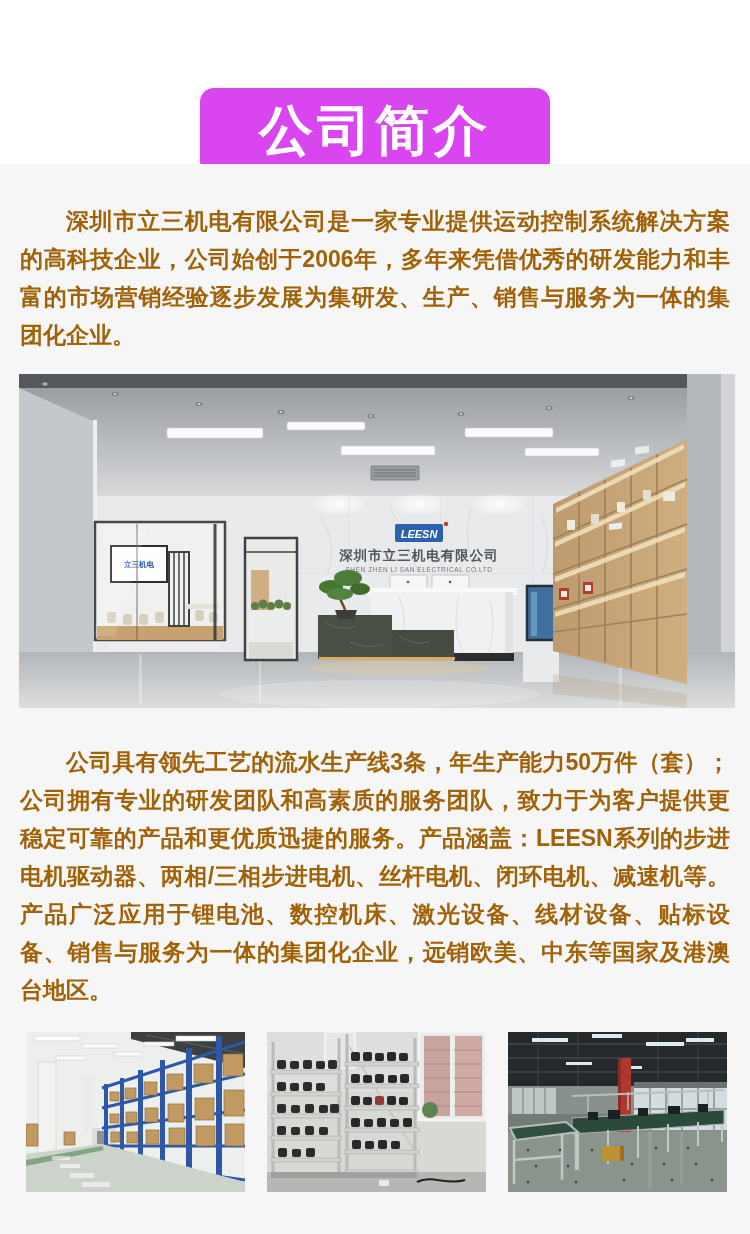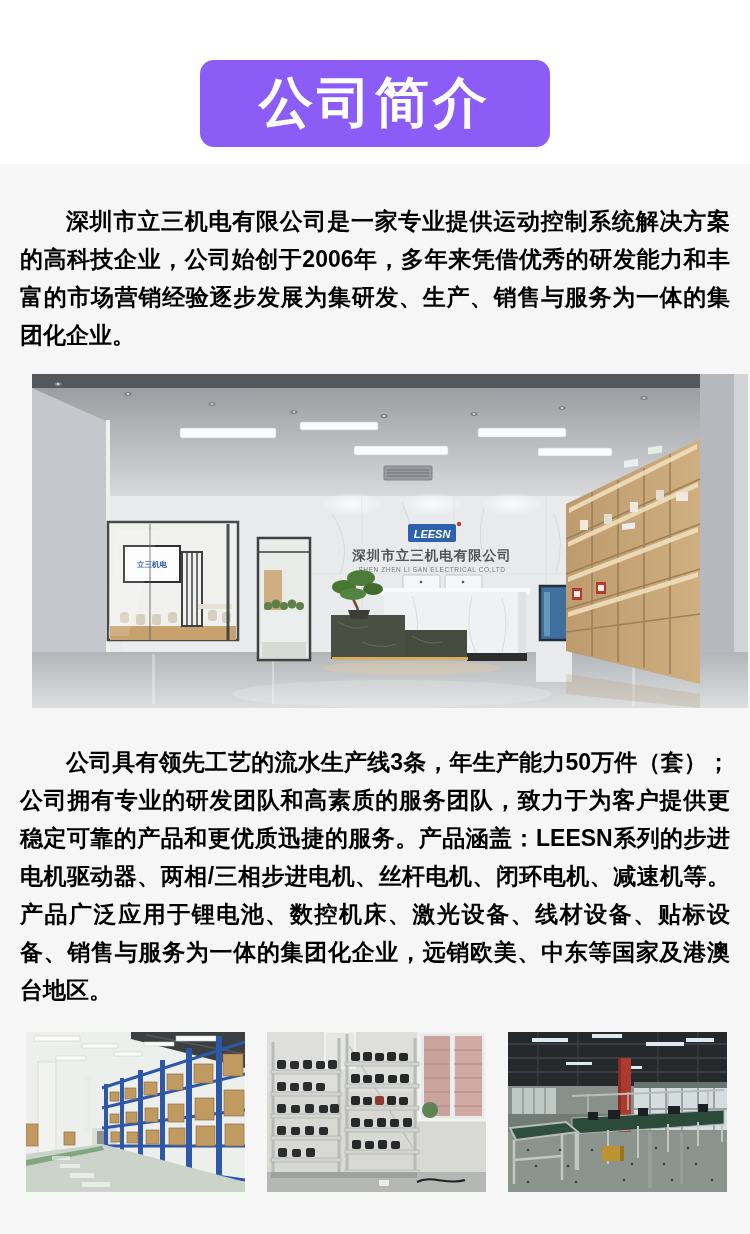--- a/index.html
+++ b/index.html
@@ -9,34 +9,34 @@
     font-family:"Liberation Sans","DejaVu Sans",sans-serif;
   }
   .top-band{height:164px;background:#ffffff;box-sizing:border-box;padding-top:60px;}
   .title-banner{
     width:350px;height:87px;margin:0 auto;border-radius:14px;
     background:#173c6f;display:flex;align-items:center;justify-content:center;
   }
   .title-banner span{font-size:54px;font-weight:700;color:#ffffff;letter-spacing:4px;}
   .page-body{background:#f6f6f7;padding-top:38px;box-sizing:border-box;}
   .para{
-    margin:0 20px;font-size:23px;line-height:38px;font-weight:700;color:#000000;
+    margin:0 20px;font-size:23px;line-height:38px;font-weight:700;color:#a16207;
     text-align:justify;text-indent:2em;letter-spacing:0;
   }
   .para.capability{margin-top:35px;}
-  .hero-wrap{margin:20px 15px 0 32px;width:580px;height:334px;font-size:0;}
+  .hero-wrap{margin:20px 15px 0 19px;width:580px;height:334px;font-size:0;}
   .gallery{display:flex;gap:22px;padding:23px 23px 0 26px;}
   .gallery svg{display:block;}
   svg text{font-family:"Liberation Sans","DejaVu Sans",sans-serif;}
 </style>
 </head>
 <body>
 
 <div class="top-band">
-  <div class="title-banner" style="background-color: #8b5cf6;">
+  <div class="title-banner" style="background-color: #d946ef; margin-top: 28px;">
     <span>公司简介</span>
   </div>
 </div>
 
 <div class="page-body">
 
   <p class="para intro">深圳市立三机电有限公司是一家专业提供运动控制系统解决方案的高科技企业，公司始创于2006年，多年来凭借优秀的研发能力和丰富的市场营销经验逐步发展为集研发、生产、销售与服务为一体的集团化企业。</p>
 
   <div class="hero-wrap">
     <svg width="716" height="334" viewBox="0 0 716 334">

